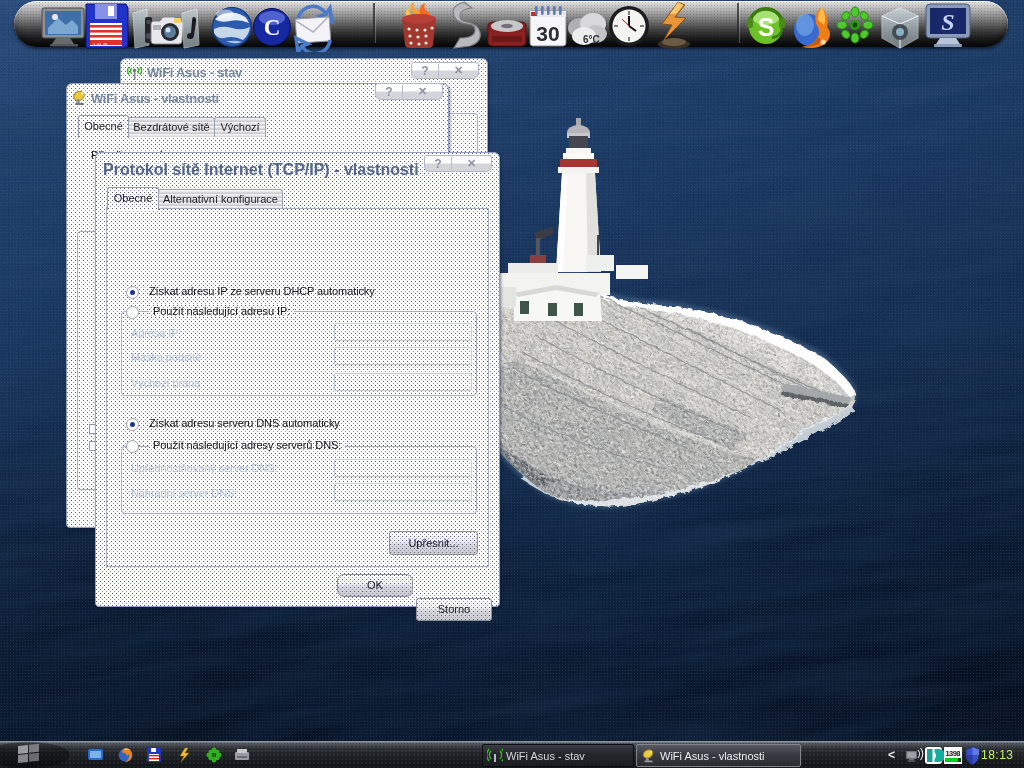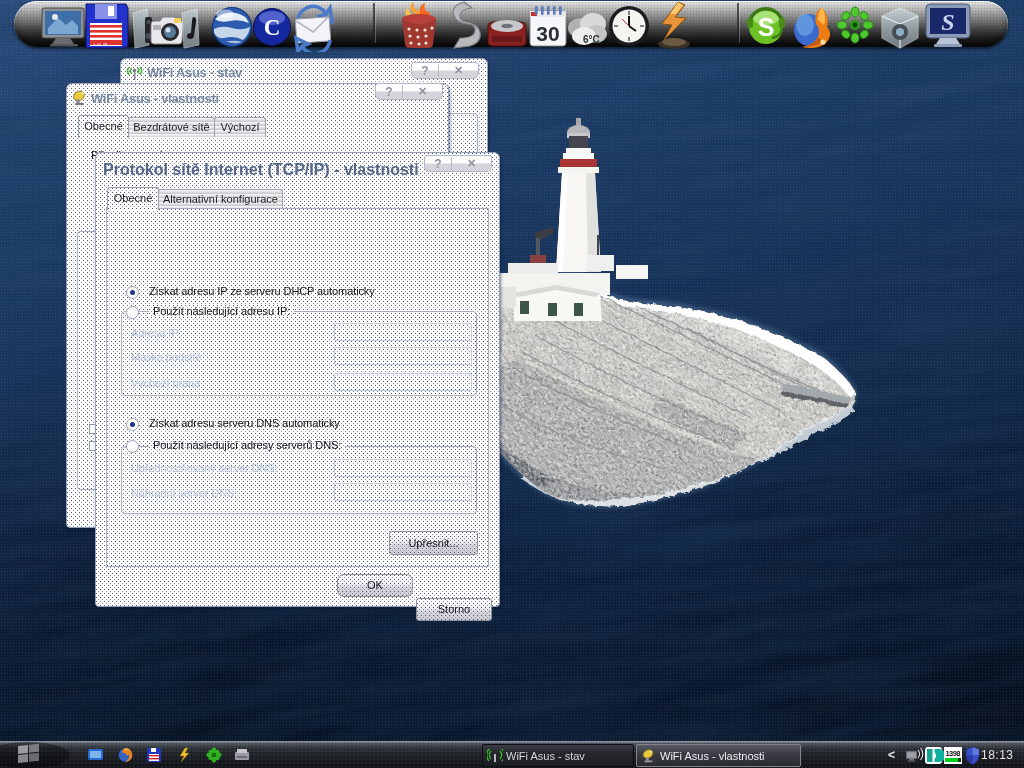--- a/index.html
+++ b/index.html
@@ -33,21 +33,21 @@
 .lbl{position:absolute;font-size:11px;letter-spacing:-.1px;color:#141418;white-space:nowrap;}
 .glbl{position:absolute;font-size:11px;letter-spacing:-.1px;color:#b2c0da;white-space:nowrap;}
 .tbox{position:absolute;height:16px;border:1px solid #c2cade;border-radius:2px;}
 
 #tbar{left:0;top:741px;width:1024px;height:27px;
  background:linear-gradient(180deg,#9aa0aa 0%,#555a62 9%,#33343a 25%,#232429 48%,#1a1b20 75%,#131318 100%);}
 #tbar:after{content:"";position:absolute;inset:0;background-image:radial-gradient(circle,rgba(90,210,190,.16) .6px,transparent .8px),radial-gradient(circle,rgba(0,0,0,.3) .6px,transparent .8px);background-size:4px 4px,3px 3px;background-position:0 0,1px 1px;}
 .tkb{position:absolute;top:744px;height:21px;background:linear-gradient(180deg,#3c3d44 0%,#26272d 40%,#1c1d22 100%);border:1px solid #0c0c10;border-radius:2px;color:#d4d6da;font-size:11px;display:flex;align-items:center;z-index:5;}
 .tkb.act{background:linear-gradient(180deg,#585a62 0%,#3a3b42 45%,#2b2c32 100%);border-color:#83858d;color:#eceef2;}
 .tkb span{overflow:hidden;white-space:nowrap;}
-#time{position:absolute;left:981px;top:748px;font-size:12px;color:#e5e5e5;z-index:6;letter-spacing:.5px;}
+#time{position:absolute;left:981px;top:748px;font-size:12px;color:#bef264;z-index:6;letter-spacing:.5px;}
 </style></head><body>
 <div id="scene">
  <div id="sea" class="abs"></div>
  <svg class="abs" style="left:0;top:0" width="1024" height="768">
   <defs>
    <filter id="wno">
           <feTurbulence type="fractalNoise" baseFrequency="0.9" numOctaves="2" seed="3"></feTurbulence>
           <feColorMatrix type="matrix" values="0 0 0 0 0.55,0 0 0 0 0.68,0 0 0 0 0.85,0.8 0.8 0.8 0 -1.0"></feColorMatrix>
         </filter>
    <filter id="wrip">

